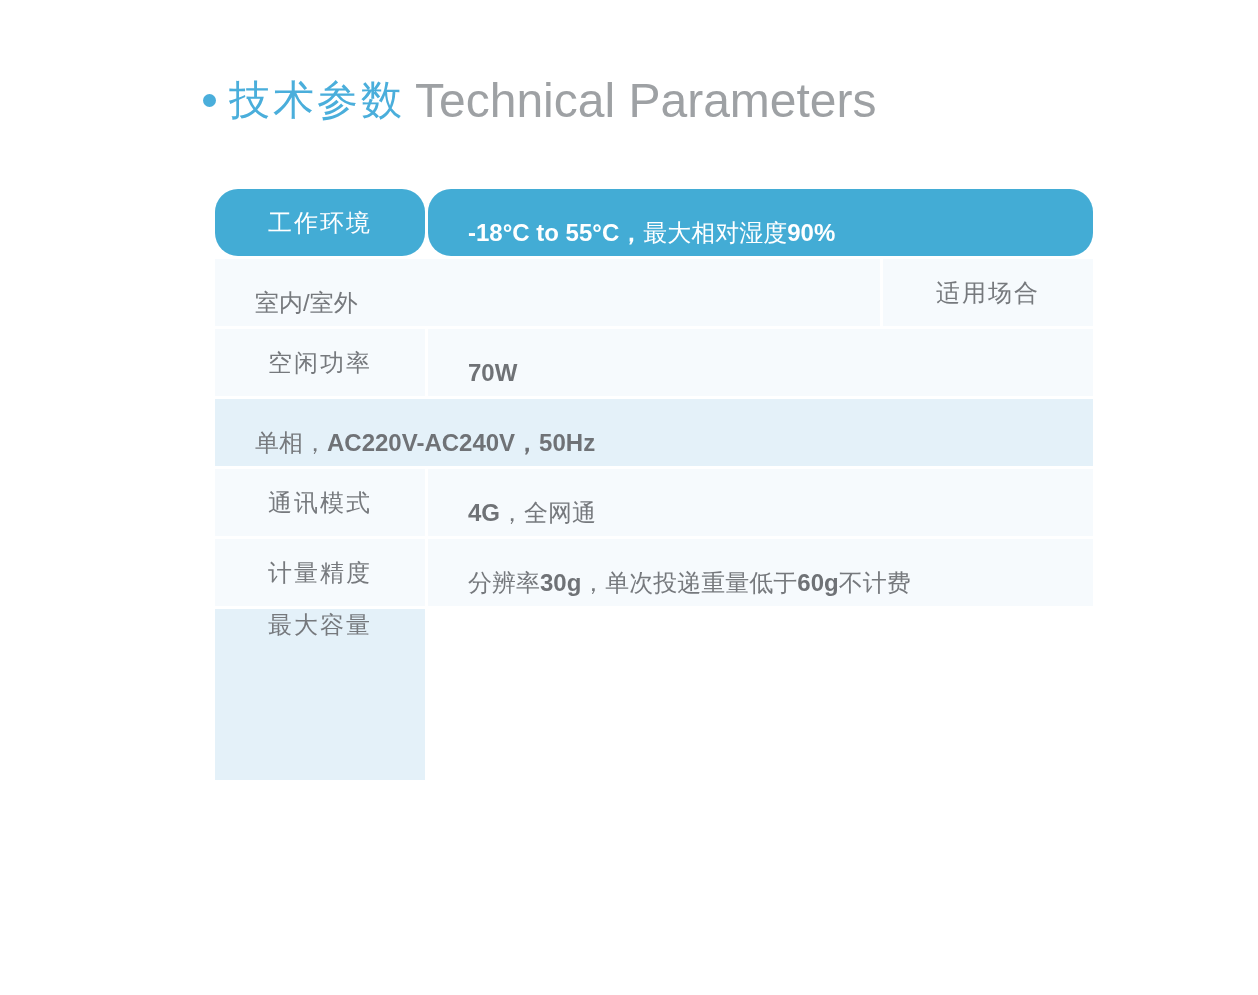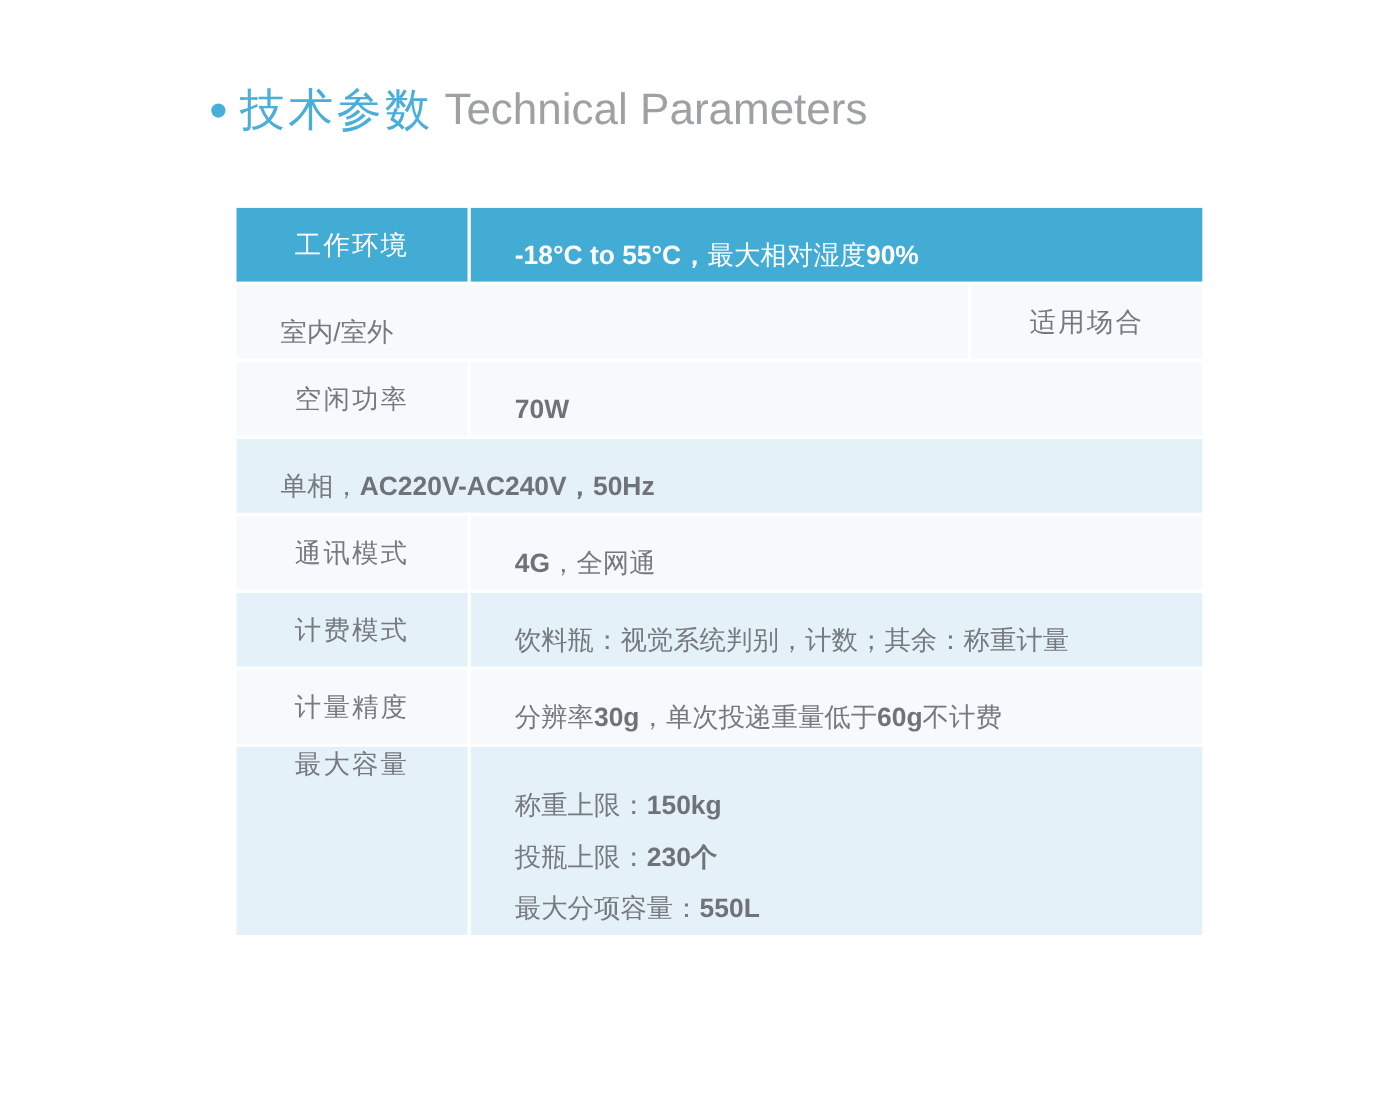--- a/index.html
+++ b/index.html
@@ -11,21 +11,21 @@
     height: 995px;
     position: relative;
     background: #ffffff;
     overflow: hidden;
     font-family: "Liberation Sans", "DejaVu Sans", sans-serif;
   }
 
   
   .section-title {
     position: absolute;
-    left: 192px;
+    left: 203px;
     top: 70px;
     height: 60px;
     display: flex;
     align-items: center;
   }
   .bullet {
     width: 13px;
     height: 13px;
     border-radius: 50%;
     background: var(--title-blue);
@@ -33,21 +33,21 @@
     flex: 0 0 auto;
   }
   .t-zh {
     font-size: 41px;
     color: var(--title-blue);
     font-weight: 400;
     letter-spacing: 3px;
     white-space: nowrap;
   }
   .t-en {
-    font-size: 40px;
+    font-size: 48px;
     color: var(--title-gray);
     font-weight: 300;
     margin-left: 10px;
     white-space: nowrap;
   }
 
   
   .param-table {
     position: absolute;
     left: 215px;
@@ -86,20 +86,21 @@
     padding-left: 40px;
     font-size: 24px;
     color: var(--text-gray);
     line-height: 47px;
   }
   .row.light .cell { background: var(--row-light); }
   .row.alt   .cell { background: var(--row-alt); }
   .row.header .cell {
     background: var(--accent-blue);
     color: #ffffff;
+    border-radius: 23px;
   }
   .seg-b {
     font-weight: 700;
     color: var(--text-bold-gray);
   }
   .row.header .seg-b { color: #ffffff; }
   .vline { white-space: nowrap; }
 </style>
 </head>
 <body>
@@ -133,33 +134,22 @@
       <div class="cell value">
         <div class="vline"><span>单相，</span><span class="seg-b">AC220V-AC240V，50Hz</span></div>
       </div>
     </div>
     <div class="row light">
       <div class="cell label">通讯模式</div>
       <div class="cell value">
         <div class="vline"><span class="seg-b">4G</span><span>，全网通</span></div>
       </div>
     </div>
-    <div class="row alt">
-      <div class="cell label">计费模式</div>
-      <div class="cell value">
-        <div class="vline"><span>饮料瓶：视觉系统判别，计数；其余：称重计量</span></div>
-      </div>
-    </div>
     <div class="row light">
       <div class="cell label">计量精度</div>
       <div class="cell value">
         <div class="vline"><span>分辨率</span><span class="seg-b">30g</span><span>，单次投递重量低于</span><span class="seg-b">60g</span><span>不计费</span></div>
       </div>
     </div>
     <div class="row alt tall">
       <div class="cell label">最大容量</div>
-      <div class="cell value">
-        <div class="vline"><span>称重上限：</span><span class="seg-b">150kg</span></div>
-        <div class="vline"><span>投瓶上限：</span><span class="seg-b">230个</span></div>
-        <div class="vline"><span>最大分项容量：</span><span class="seg-b">550L</span></div>
-      </div>
     </div>
   </div>
 
 </body></html>

